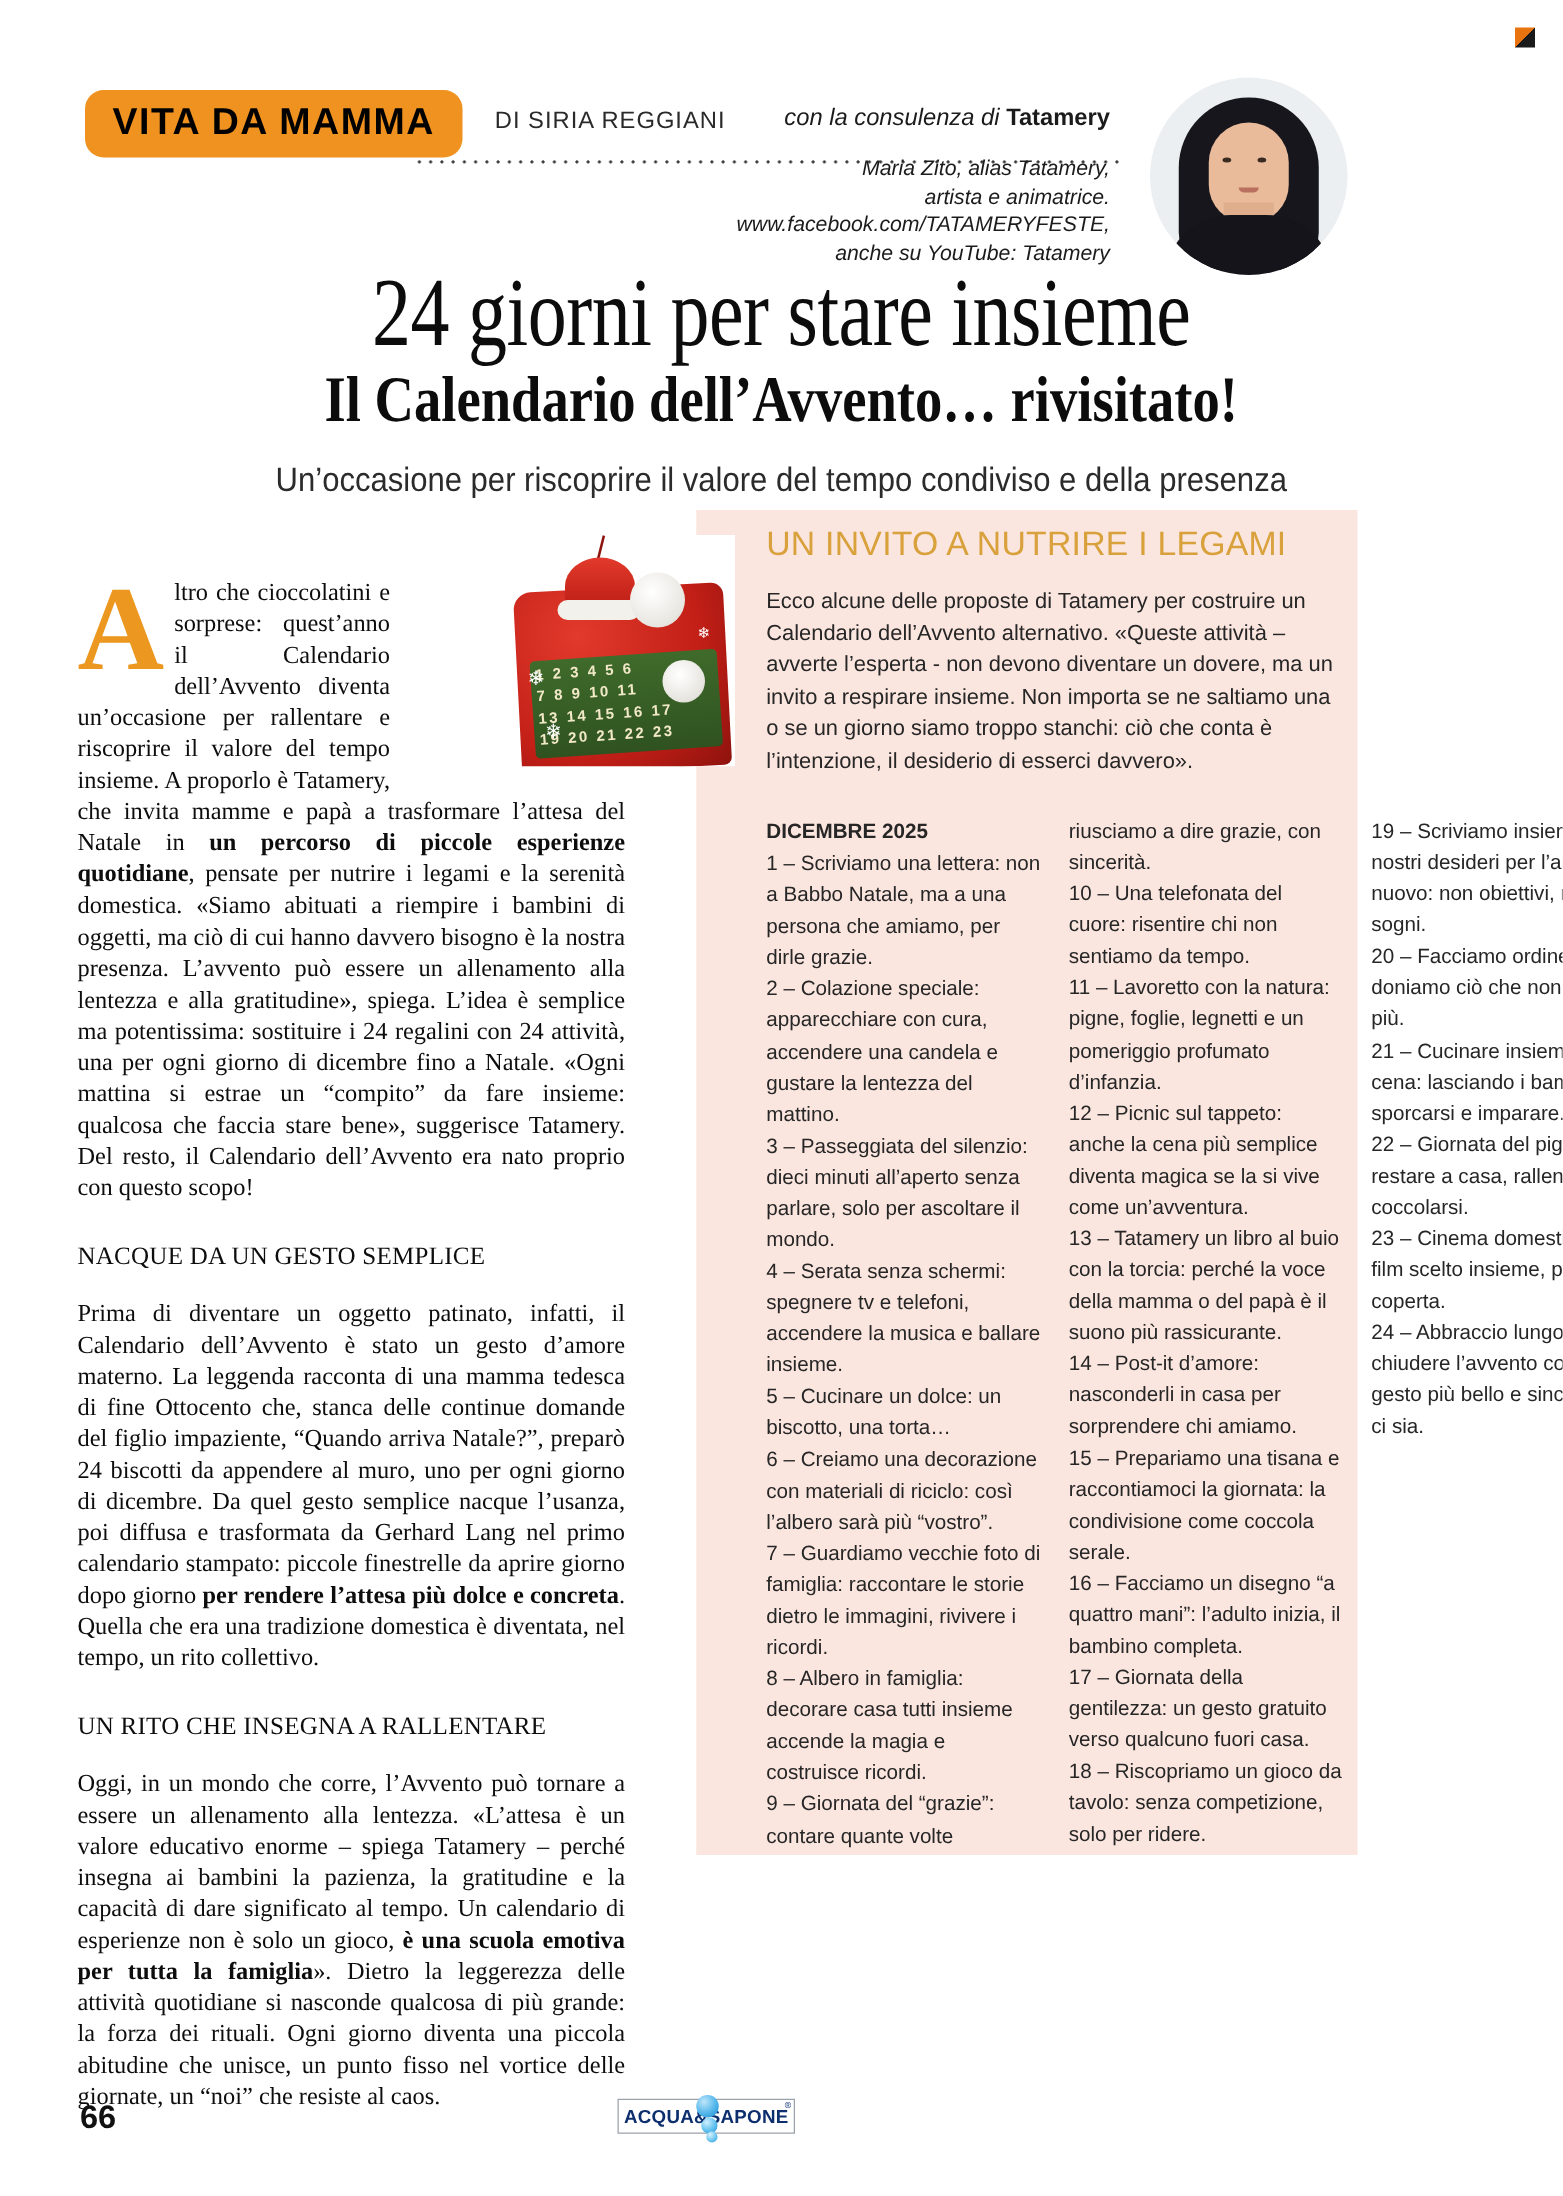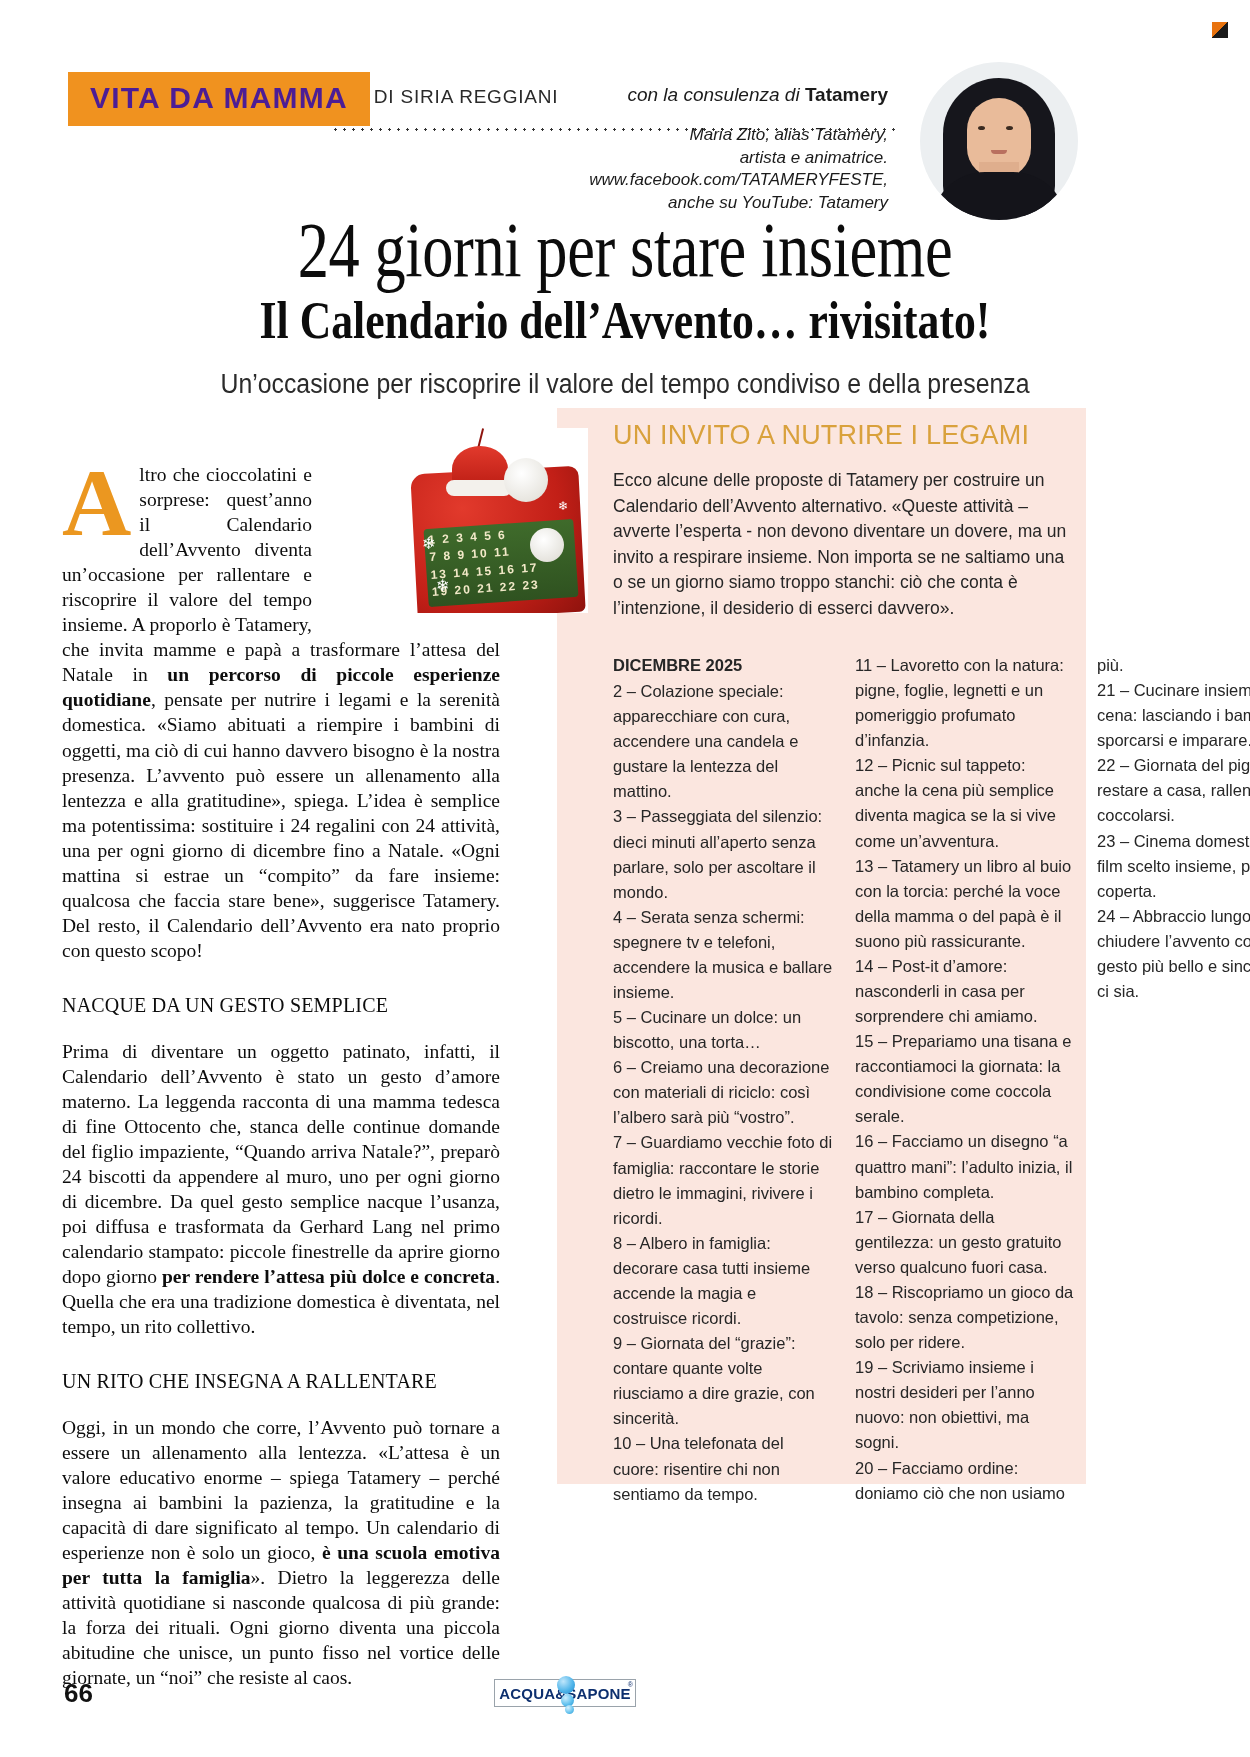--- a/index.html
+++ b/index.html
@@ -19,34 +19,36 @@
     background:linear-gradient(135deg,#e8730f 0 50%, #1a1a1a 50% 100%);
   }
 
   
   .header{
     position:absolute; left:68px; top:72px; width:1000px; height:130px;
   }
   .rubric-badge{
     display:inline-block;
     background:#f0921f;
-    color:#4c1d95;
+    color:#000000;
     font-family:"Liberation Sans", sans-serif;
     font-weight:700;
     font-size:30px;
     letter-spacing:1.2px;
     padding:9px 22px 11px 22px;
     vertical-align:top;
+    border-radius:15px;
   }
   .byline{
     display:inline-block;
     font-family:"Liberation Sans", sans-serif;
     font-size:19px;
     letter-spacing:0.8px;
     color:#2a2a2a;
+    margin-left:22px;
     padding-top:14px;
     vertical-align:top;
   }
   .consult{
     position:absolute; right:180px; top:12px;
     font-family:"Liberation Sans", sans-serif;
     font-style:italic;
     font-size:19px;
     color:#1b1b1b;
     text-align:right;
@@ -358,20 +360,21 @@
   <p><span>Oggi, in un mondo che corre, l’Avvento può tornare a essere un allenamento alla lentezza. «L’attesa è un valore educativo enorme – spiega Tatamery – perché insegna ai bambini la pazienza, la gratitudine e la capacità di dare significato al tempo. Un calendario di esperienze non è solo un gioco, </span><b>è una scuola emotiva per tutta la famiglia</b><span>». Dietro la leggerezza delle attività quotidiane si nasconde qualcosa di più grande: la forza dei rituali. Ogni giorno diventa una piccola abitudine che unisce, un punto fisso nel vortice delle giornate, un “noi” che resiste al caos.</span></p>
 </div>
 
 <div class="panel-inner">
   <div class="panel-title">UN INVITO A NUTRIRE I LEGAMI</div>
   <div class="panel-lead">Ecco alcune delle proposte di Tatamery per costruire un Calendario dell’Avvento alternativo. «Queste attività – avverte l’esperta - non devono diventare un dovere, ma un invito a respirare insieme. Non importa se ne saltiamo una o se un giorno siamo troppo stanchi: ciò che conta è l’intenzione, il desiderio di esserci davvero».</div>
 </div>
 
 <div class="panel-cols" id="panel-list">
   <span class="mlabel">DICEMBRE 2025</span>
+<p><b>1</b><span> – Scriviamo una lettera: non a Babbo Natale, ma a una persona che amiamo, per dirle grazie.</span></p>
     <p><b>2</b><span> – Colazione speciale: apparecchiare con cura, accendere una candela e gustare la lentezza del mattino.</span></p>
     <p><b>3</b><span> – Passeggiata del silenzio: dieci minuti all’aperto senza parlare, solo per ascoltare il mondo.</span></p>
     <p><b>4</b><span> – Serata senza schermi: spegnere tv e telefoni, accendere la musica e ballare insieme.</span></p>
     <p><b>5</b><span> – Cucinare un dolce: un biscotto, una torta…</span></p>
     <p><b>6</b><span> – Creiamo una decorazione con materiali di riciclo: così l’albero sarà più “vostro”.</span></p>
     <p><b>7</b><span> – Guardiamo vecchie foto di famiglia: raccontare le storie dietro le immagini, rivivere i ricordi.</span></p>
     <p><b>8</b><span> – Albero in famiglia: decorare casa tutti insieme accende la magia e costruisce ricordi.</span></p>
     <p><b>9</b><span> – Giornata del “grazie”: contare quante volte riusciamo a dire grazie, con sincerità.</span></p>
     <p><b>10</b><span> – Una telefonata del cuore: risentire chi non sentiamo da tempo.</span></p>
     <p><b>11</b><span> – Lavoretto con la natura: pigne, foglie, legnetti e un pomeriggio profumato d’infanzia.</span></p>

